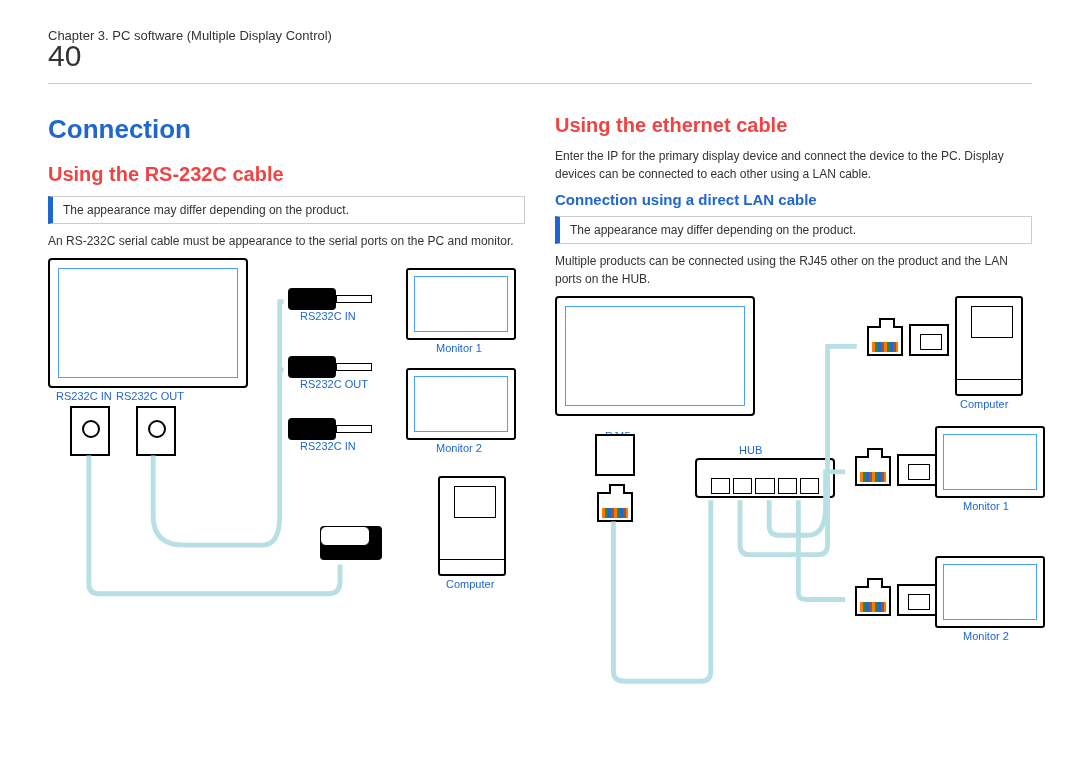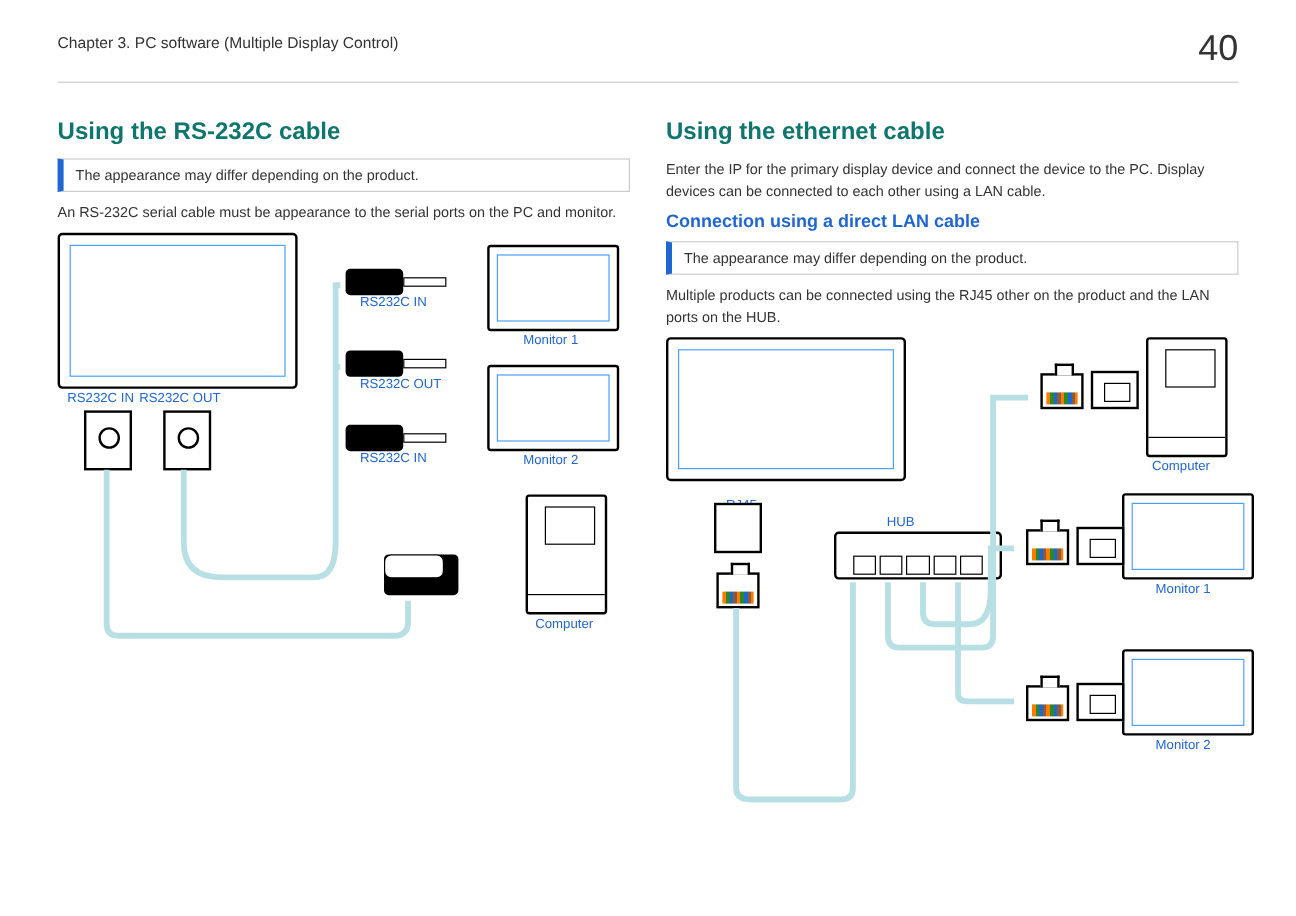--- a/index.html
+++ b/index.html
@@ -13,20 +13,21 @@
       width: 1080px;
       height: 763px;
       position: relative;
       color: #333;
     }
     .header-bar {
       display: flex;
       justify-content: space-between;
       align-items: flex-start;
       padding: 28px 48px 0 48px;
+      flex-direction: column;
     }
     .chapter-title {
       font-size: 13px;
       color: #333;
     }
     .page-number {
       font-size: 30px;
       color: #333;
       font-weight: 400;
       margin-top: -4px;
@@ -44,21 +45,21 @@
     .col {
       flex: 1;
     }
     .h1 {
       color: #1f66d0;
       font-size: 26px;
       font-weight: bold;
       margin-bottom: 18px;
     }
     .h2 {
-      color: #0f766e;
+      color: #ef4444;
       font-size: 20px;
       font-weight: bold;
       margin-bottom: 10px;
     }
     .h3 {
       color: #1f66d0;
       font-size: 15px;
       font-weight: bold;
       margin-top: 8px;
       margin-bottom: 8px;
@@ -252,20 +253,21 @@
 
 <div class="header-bar">
   <div class="chapter-title">Chapter 3. PC software (Multiple Display Control)</div>
   <div class="page-number">40</div>
 </div>
 <div class="divider-line"></div>
 
 <div class="content">
 
   <div class="col">
+    <div class="h1">Connection</div>
     <div class="h2">Using the RS-232C cable</div>
     <div class="note-box">The appearance may differ depending on the product.</div>
     <div class="body-text">An RS-232C serial cable must be appearance to the serial ports on the PC and monitor.</div>
 
     <div class="diagram">
 
       <div class="monitor-large" style="top:0;left:0"></div>
 
       <div class="d-label" style="top:132px;left:8px">RS232C IN</div>
       <div class="d-label" style="top:132px;left:68px">RS232C OUT</div>

